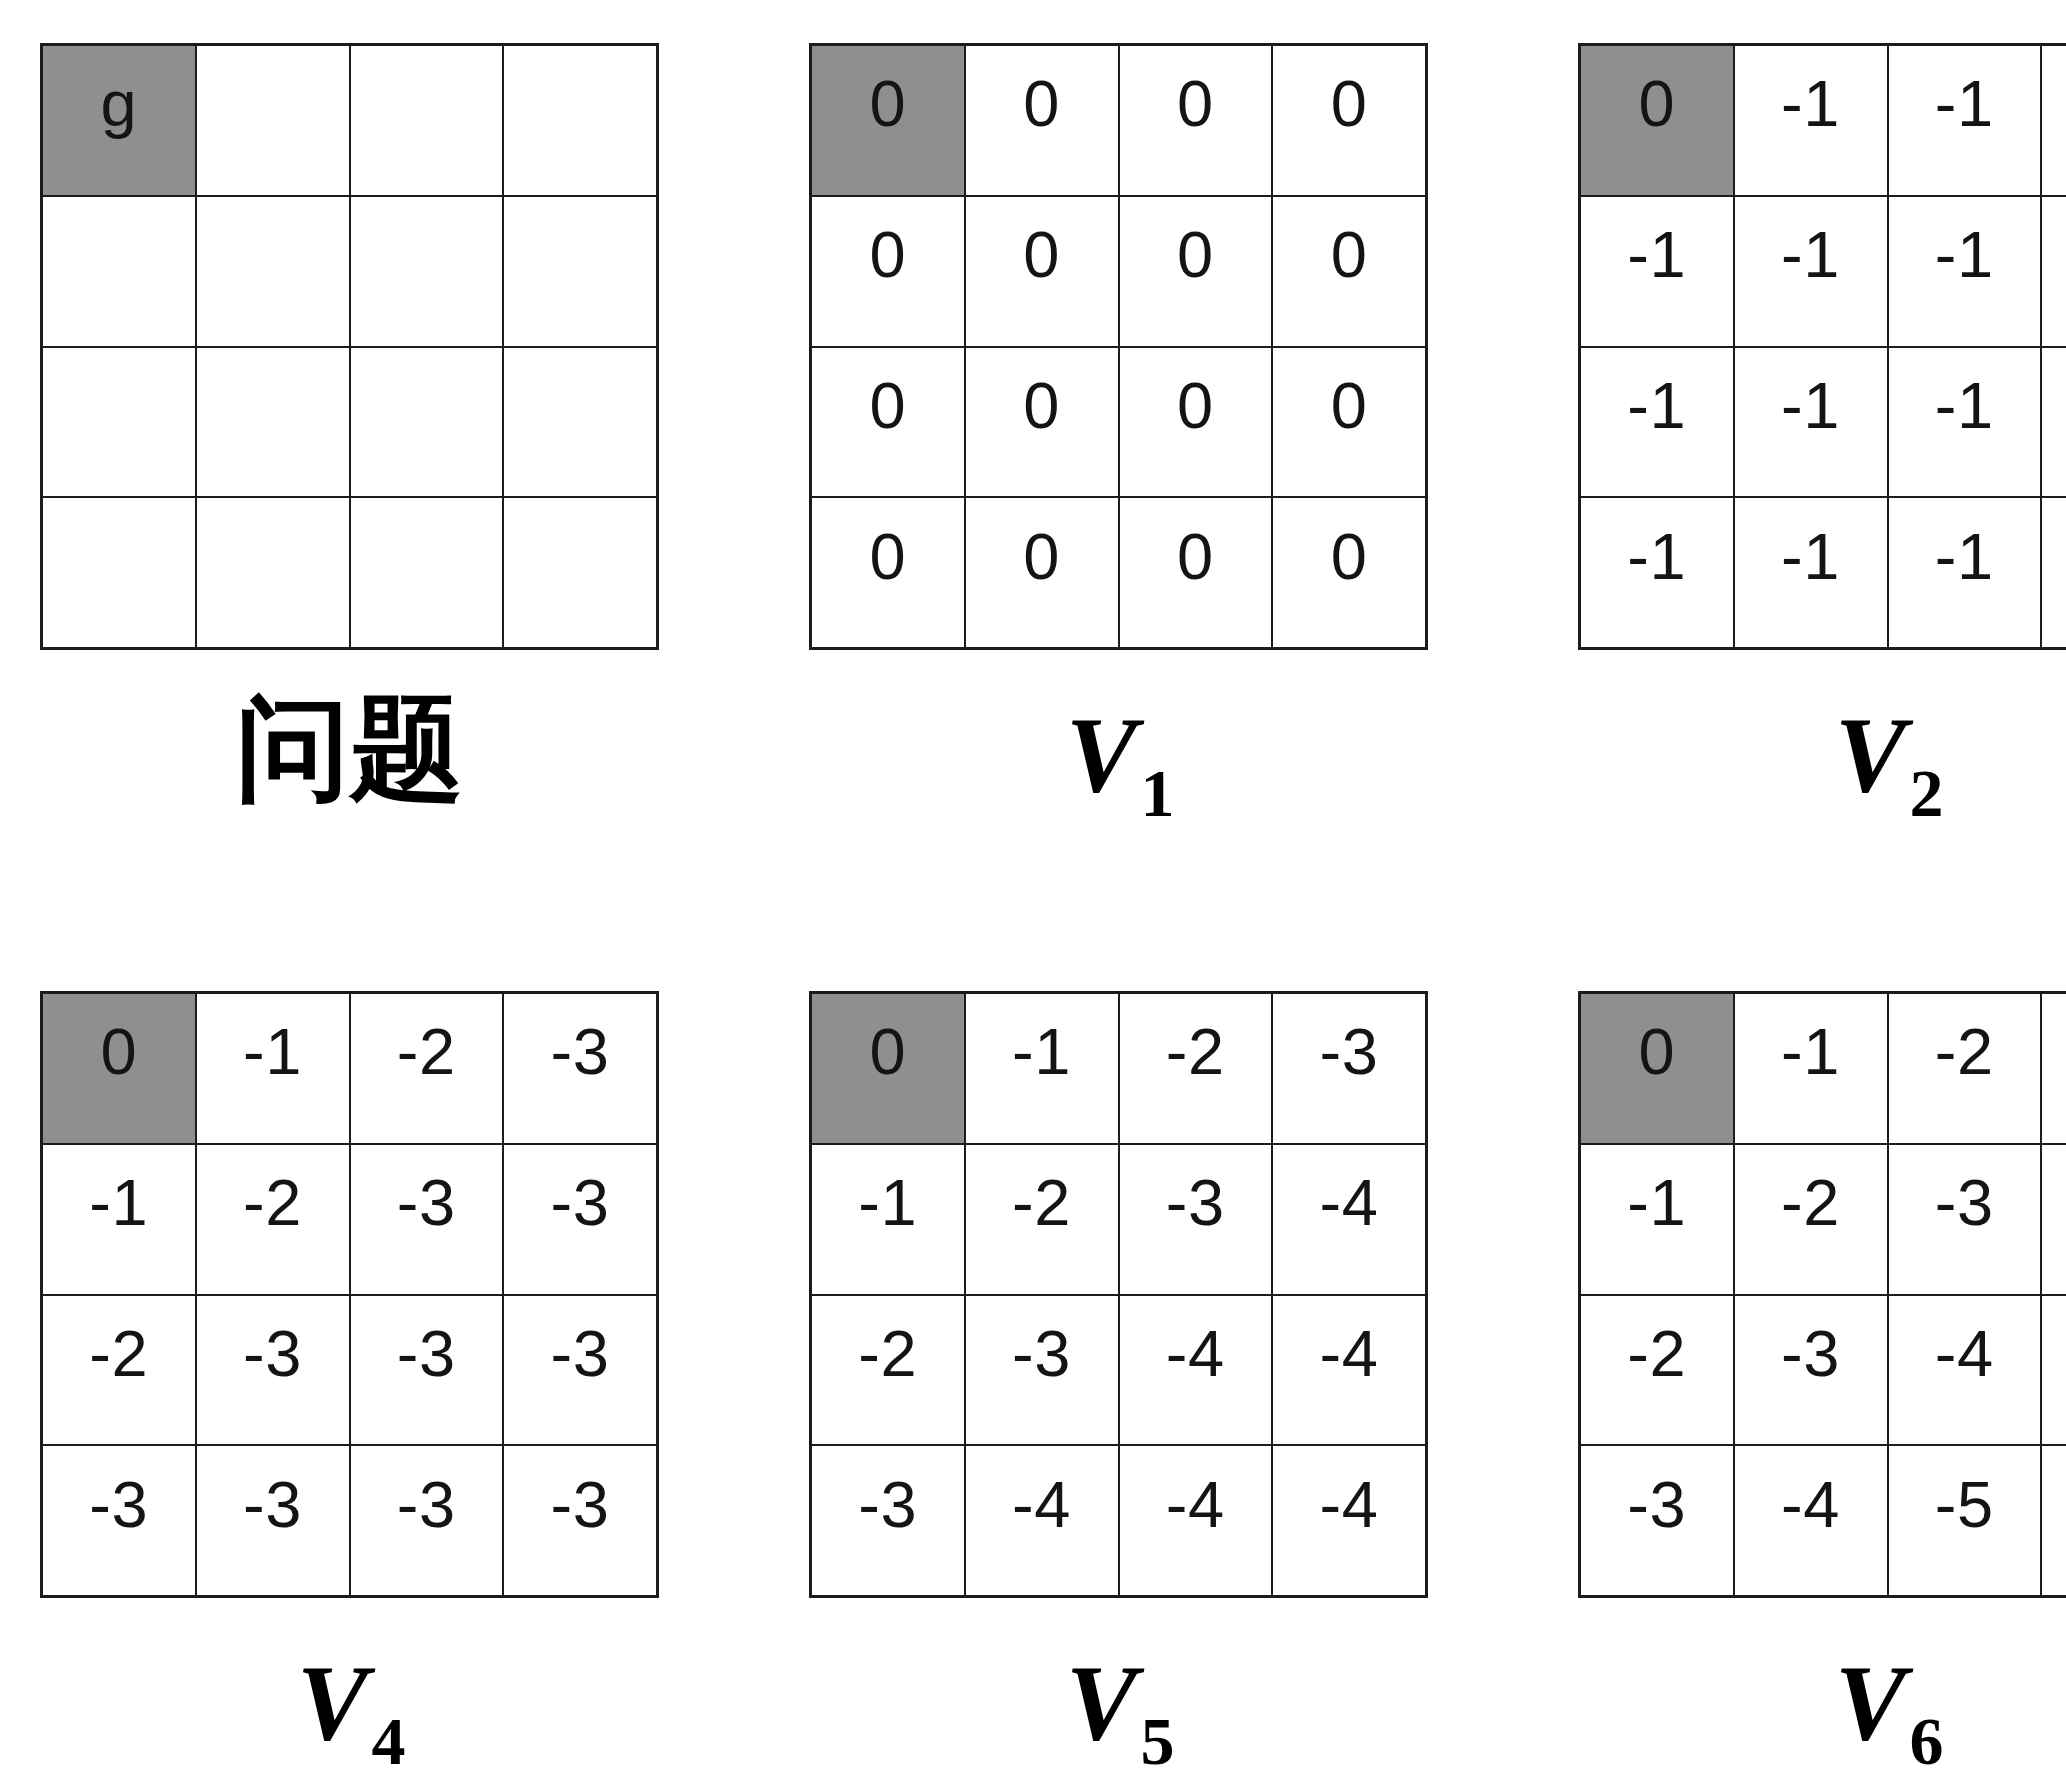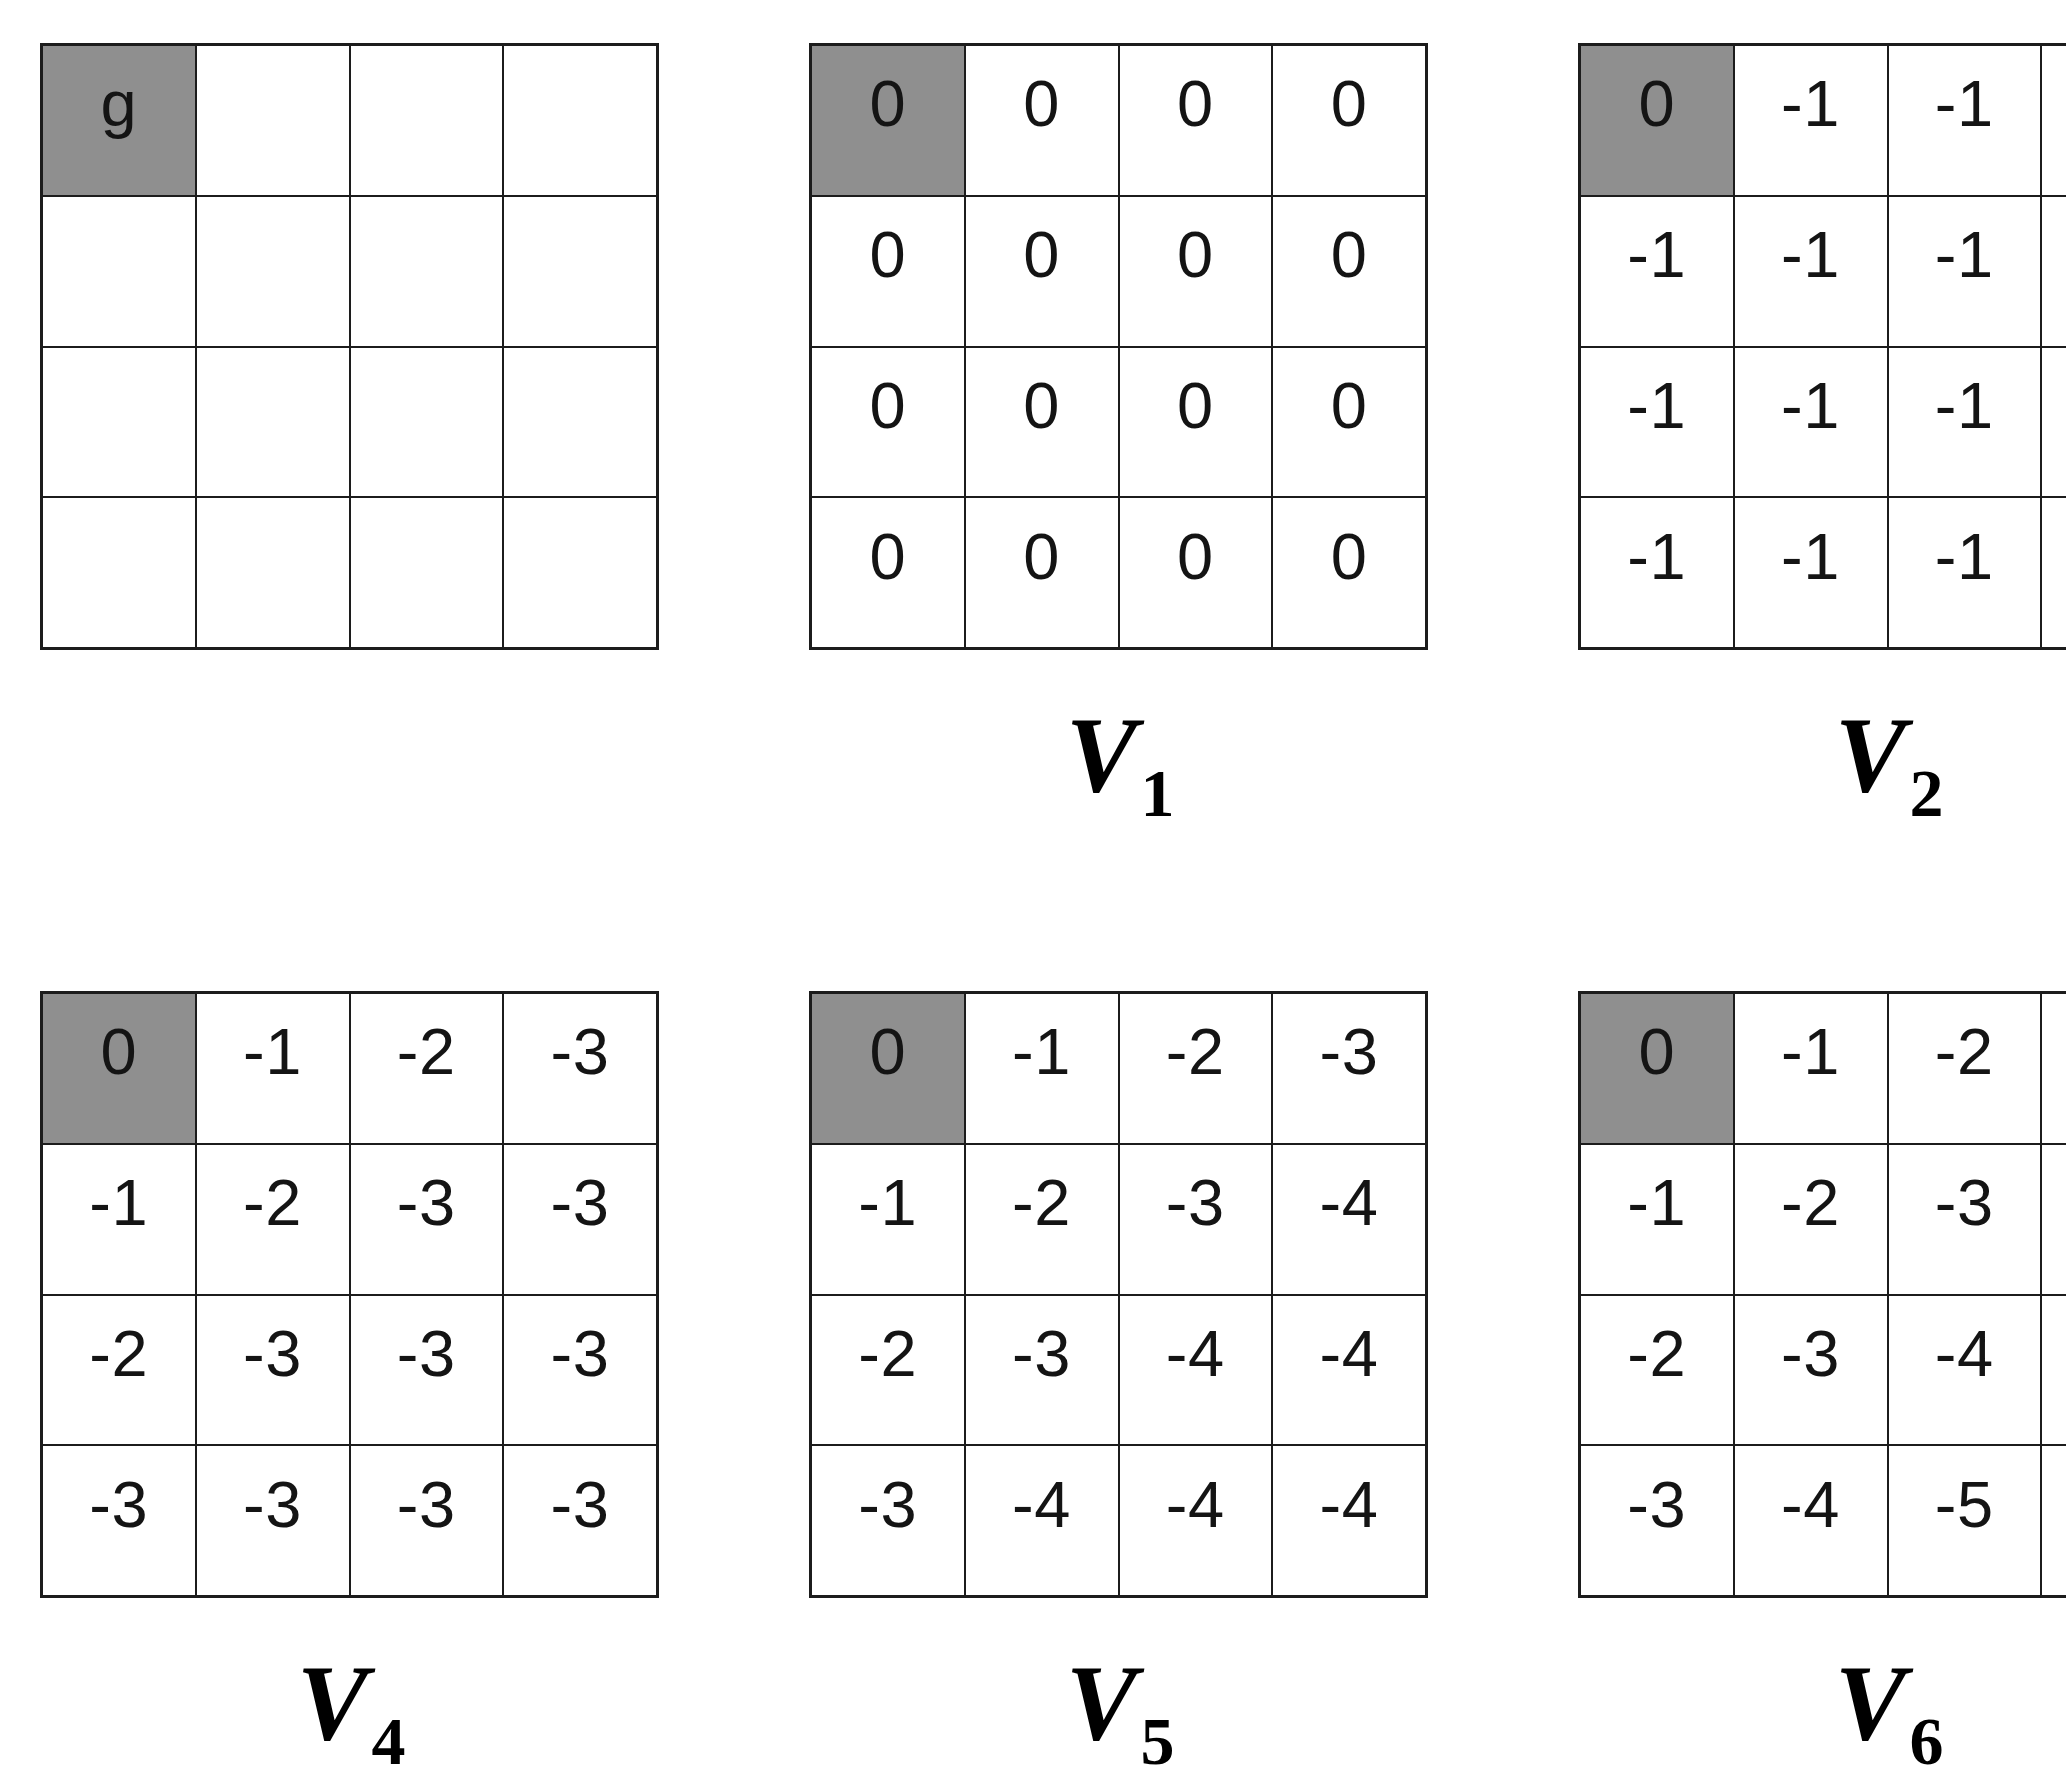--- a/index.html
+++ b/index.html
@@ -137,20 +137,21 @@
           <div class="cell" style="border-color: rgb(28, 28, 28);">
             <span></span>
           </div>
           <div class="cell" style="border-color: rgb(28, 28, 28);">
             <span></span>
           </div>
           <div class="cell" style="border-color: rgb(28, 28, 28);">
             <span></span>
           </div>
         </div>
+        <div class="label cjk"><span>问题</span></div>
       </div>
       <div class="figure">
         <div class="grid" style="border-color: rgb(28, 28, 28);">
           <div class="cell goal" style="border-color: rgb(28, 28, 28); background: rgb(143, 143, 143);">
             <span>0</span>
           </div>
           <div class="cell" style="border-color: rgb(28, 28, 28);">
             <span>0</span>
           </div>
           <div class="cell" style="border-color: rgb(28, 28, 28);">

